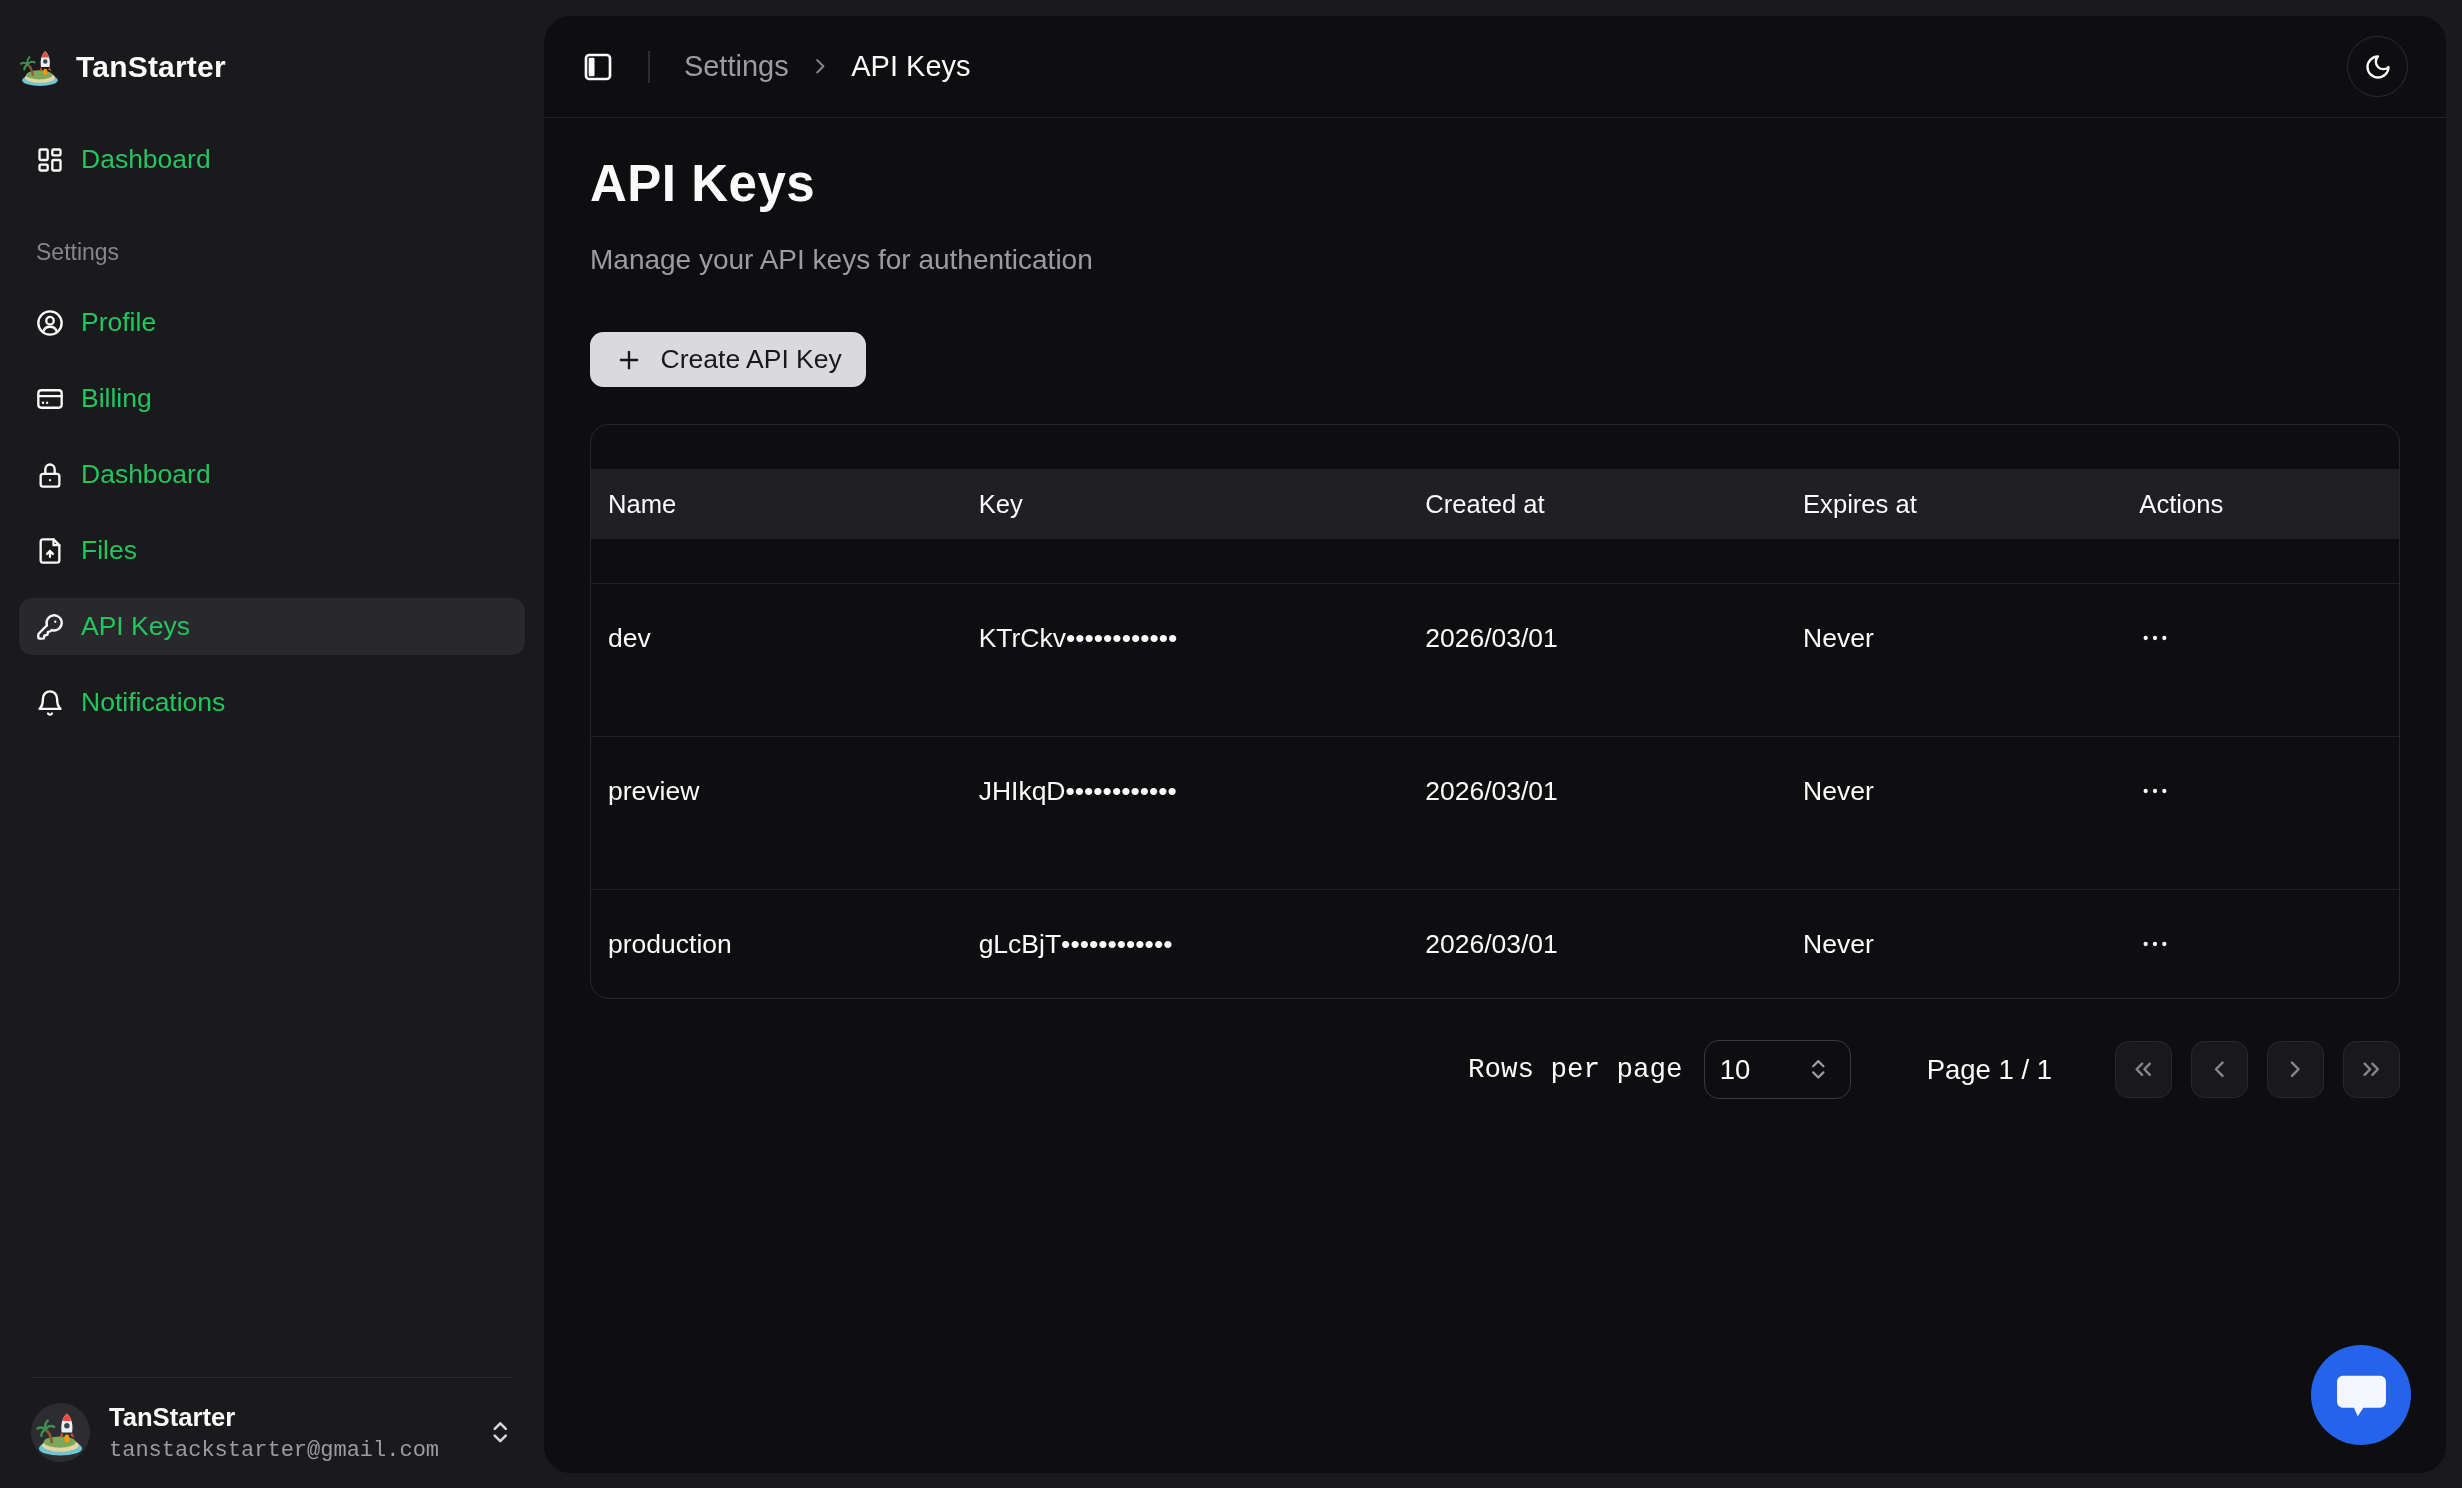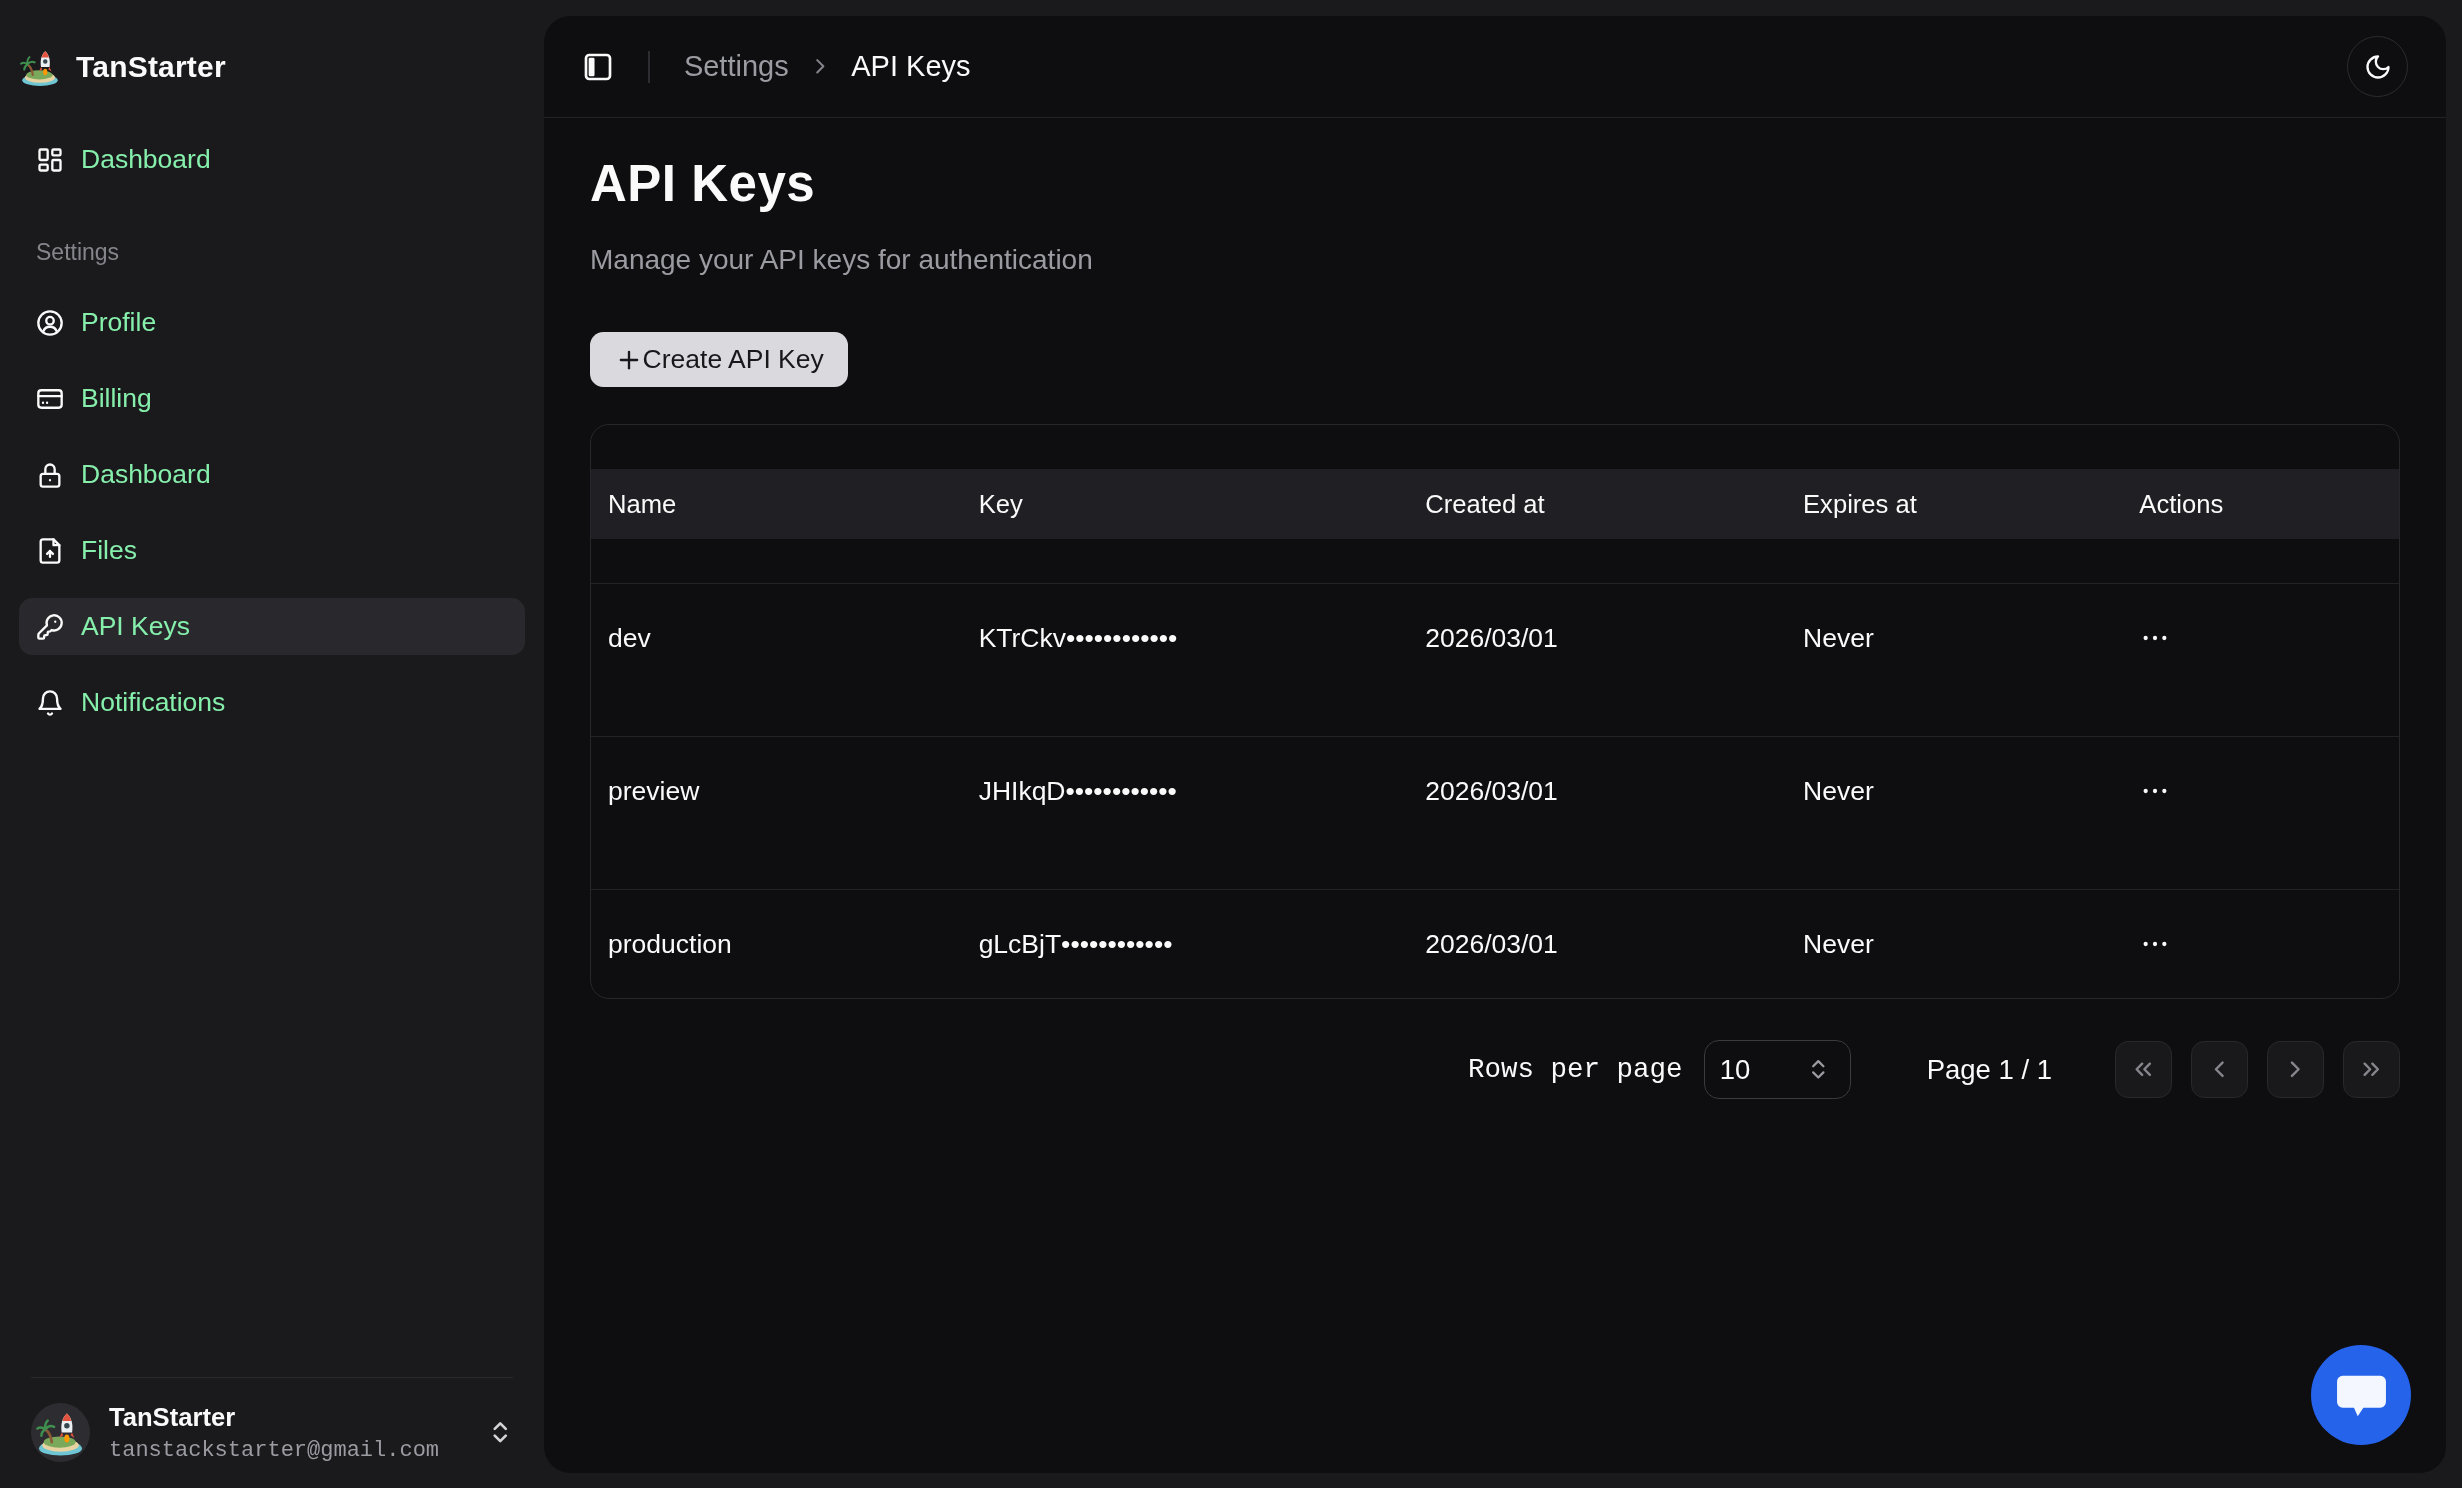--- a/index.html
+++ b/index.html
@@ -14,21 +14,21 @@
 
   
   .sidebar { position:absolute; left:0; top:4px; bottom:0; width:544px; padding:36px 19px; }
   .logo-row { display:flex; align-items:center; gap:15px; height:53px; cursor:pointer; }
   .logo-glyph { width:42px; height:42px; }
   .logo-text { font-size:30px; font-weight:bold; letter-spacing:0.2px; }
 
   .nav { margin-top:38px; display:flex; flex-direction:column; }
   .nav-item {
     display:flex; align-items:center; gap:17px; height:57px; margin-bottom:19px;
-    padding:0 17px; border-radius:13.3px; font-size:26.5px; color:#86efac; cursor:pointer;
+    padding:0 17px; border-radius:13.3px; font-size:26.5px; color:#22c55e; cursor:pointer;
   }
   .nav-item .nav-icon { width:28px; height:28px; color:#fafafa; flex:0 0 auto; }
   .nav-item.active { background:#29292d; }
   .section-label { font-size:23px; color:#85858c; padding:0 17px; margin:32px 0 28px 0; }
 
   .sidebar-footer {
     position:absolute; left:31px; right:31px; bottom:26.5px;
     border-top:1.9px solid #2a2a2e; padding-top:24.6px;
   }
   .user-row { display:flex; align-items:center; gap:19px; cursor:pointer; }
@@ -61,21 +61,21 @@
     border:1.9px solid #2c2c30; background:transparent; display:flex;
     align-items:center; justify-content:center; cursor:pointer; color:#fafafa;
   }
   .theme-btn svg { width:28px; height:28px; }
 
   .content { padding:31px 46px; }
   .page-title { font-size:51px; font-weight:bold; line-height:70px; letter-spacing:0.5px; }
   .page-subtitle { font-size:28px; color:#9b9ba2; margin-top:22px; line-height:38px; }
 
   .create-btn {
-    margin-top:53px; height:55px; display:inline-flex; align-items:center; gap:0;
+    margin-top:53px; height:55px; display:inline-flex; align-items:center; gap:18px;
     background:#d9d9de; color:#18181b; border:none; border-radius:13.3px;
     padding:0 24.6px; font-size:26.5px; font-family:inherit; cursor:pointer;
   }
   .create-btn svg { width:28px; height:28px; }
 
   
   .table { margin-top:37px; border:1.9px solid #27272b; border-radius:19px; overflow:hidden; }
   .t-row { display:grid; grid-template-columns:20.5% 24.7% 20.9% 18.6% 15.3%; align-items:center;margin-top:44px; }
   .t-head { background:#202024; height:70px; font-size:25.6px; font-weight:500; color:#fafafa; }
   .t-body-row { height:109px; font-size:26.5px; border-top:1.9px solid #222226; background:transparent; }

